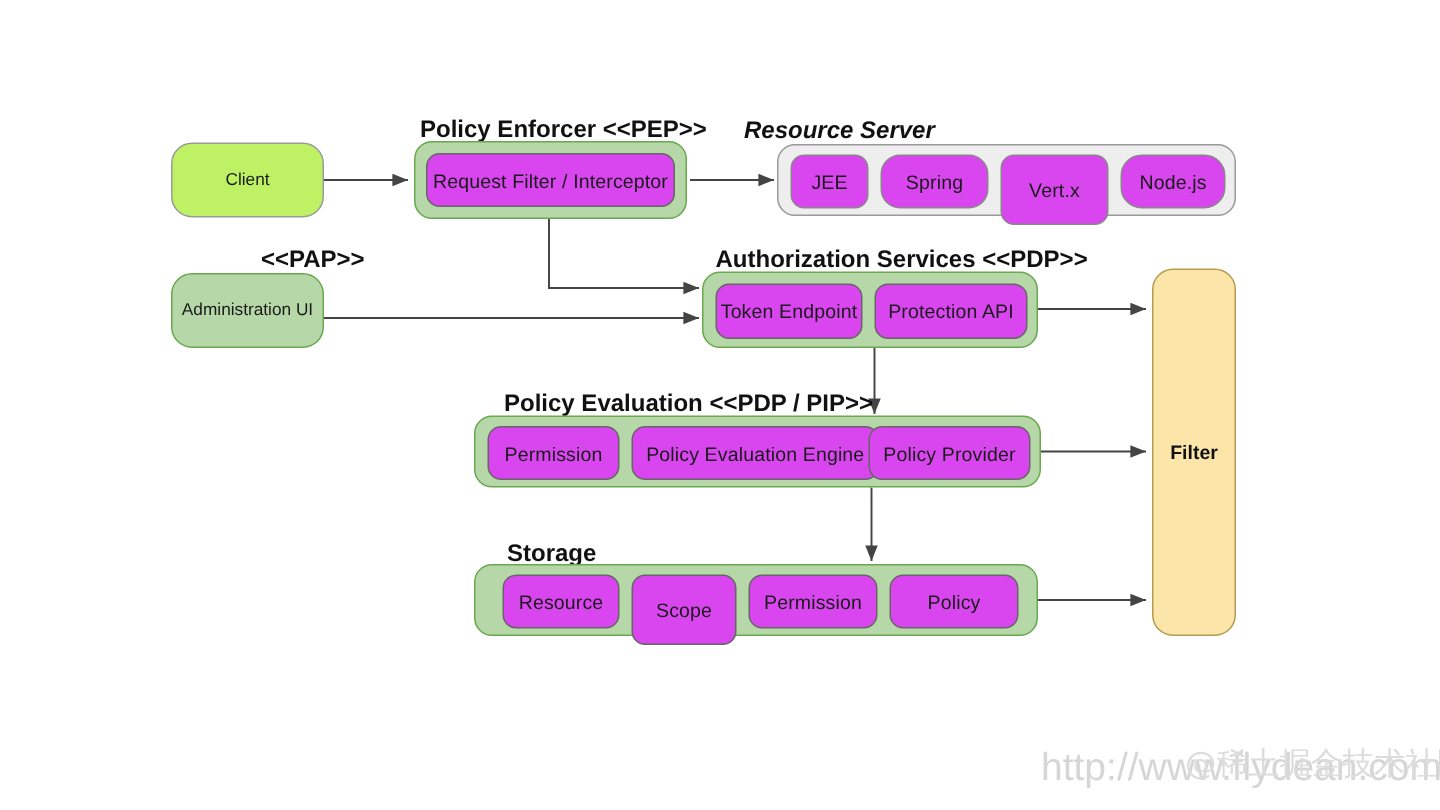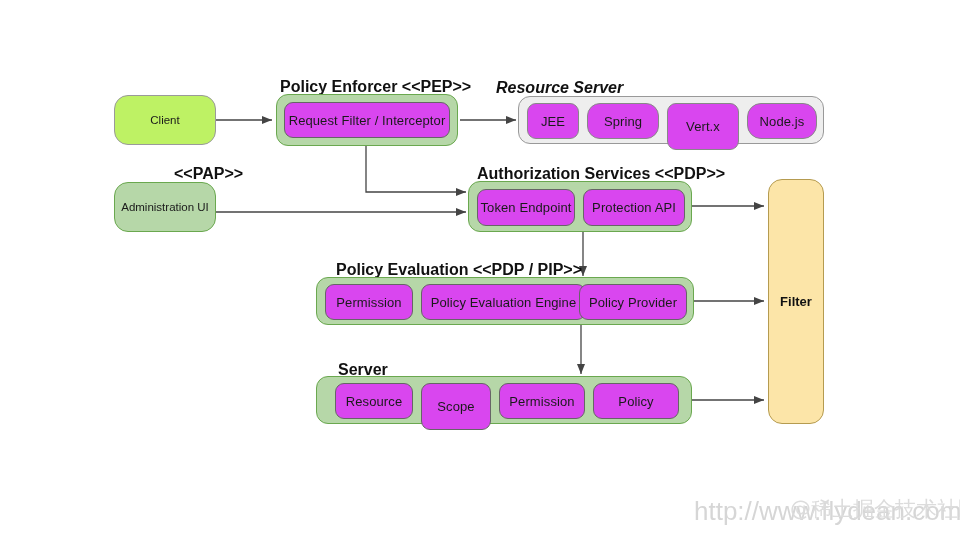--- a/index.html
+++ b/index.html
@@ -137,21 +137,21 @@
   <div class="caption" style="left:280px; top:78px;">Policy Enforcer &lt;&lt;PEP&gt;&gt;</div>
 
   <div class="caption" style="left:496px; top:79px;font-style:italic;">Resource Server</div>
 
   <div class="caption" style="left:143px; top:165px;margin-left:31px;">&lt;&lt;PAP&gt;&gt;</div>
 
   <div class="caption" style="left:477px; top:165px;">Authorization Services &lt;&lt;PDP&gt;&gt;</div>
 
   <div class="caption" style="left:336px; top:261px;">Policy Evaluation &lt;&lt;PDP / PIP&gt;&gt;</div>
 
-  <div class="caption" style="left:338px; top:361px;">Server</div>
+  <div class="caption" style="left:338px; top:361px;">Storage</div>
 
   <div class="node plain" style="left:114px; top:95px; width:102px; height:50px;">Client</div>
 
   <div class="node group" style="left:276px; top:94px; width:182px; height:52px;">
     <div class="node leaf" style="left:7px; top:7px; right:7px; bottom:7px; width:auto; height:auto;">Request Filter / Interceptor</div>
   </div>
 
   <div class="node group gray" style="left:518px; top:96px; width:306px; height:48px;">
     <div class="node leaf gray-leaf" style="left:8px; top:6px; width:52px; height:36px;">JEE</div>
     <div class="node leaf gray-leaf" style="left:68px; top:6px; width:72px; height:36px;border-radius:13px;">Spring</div>

